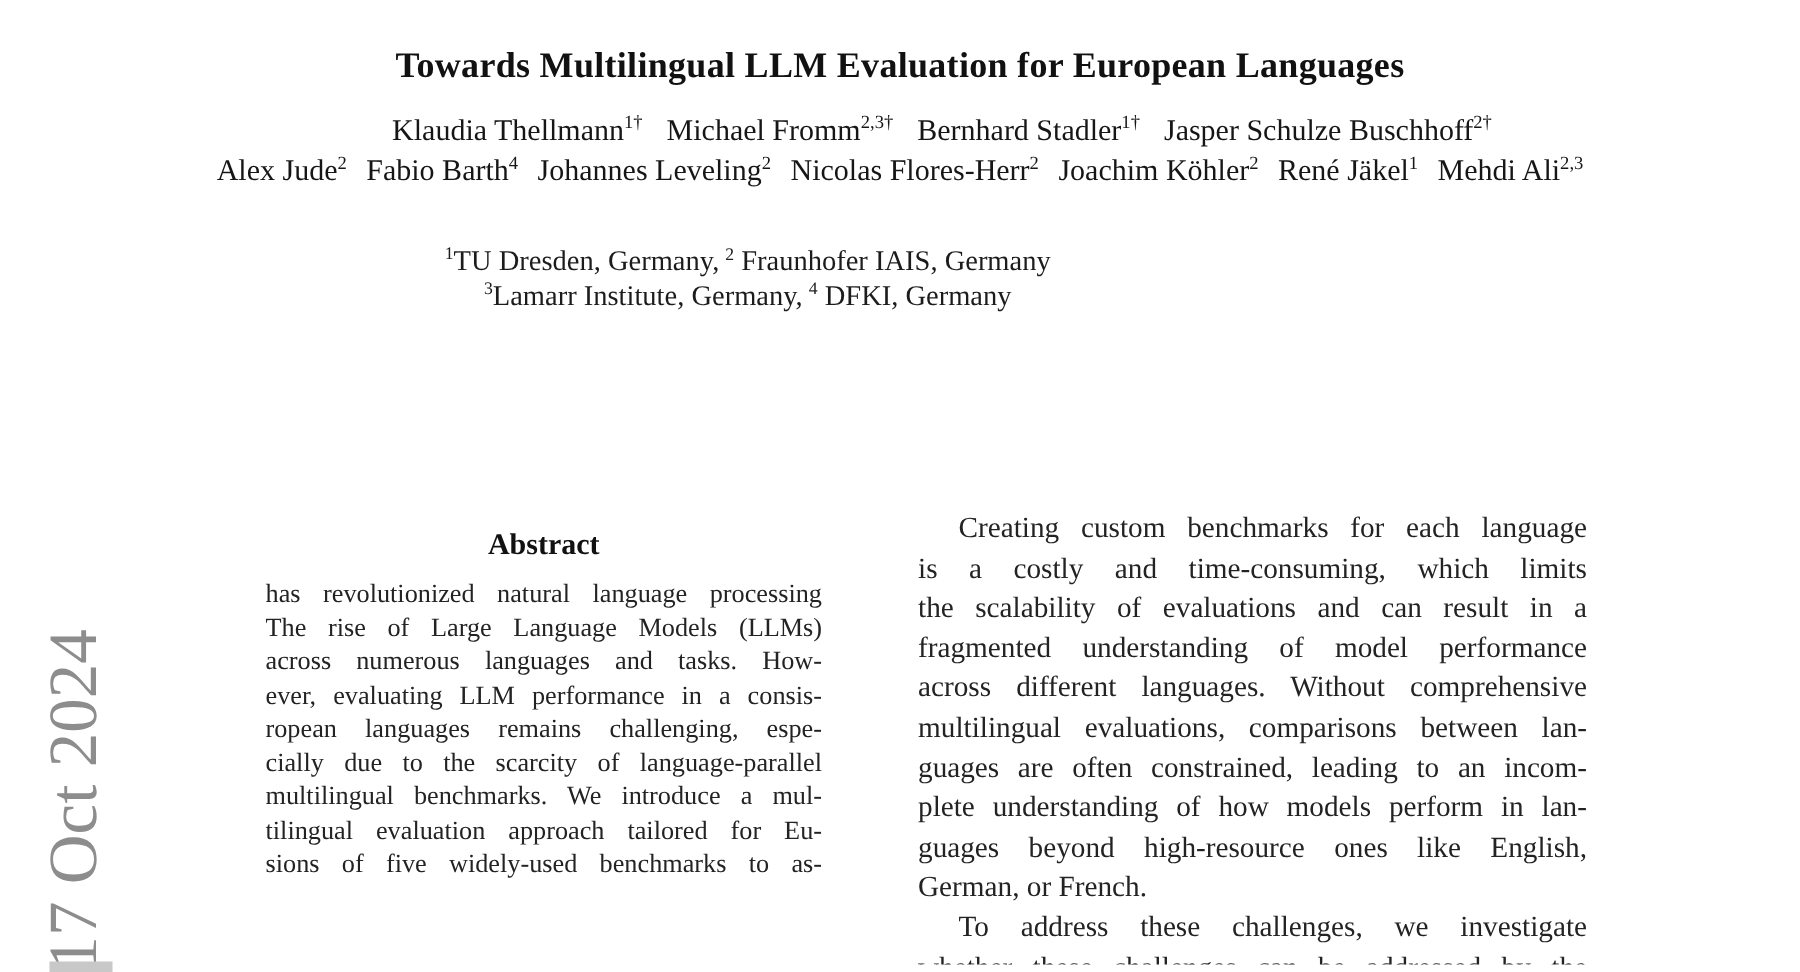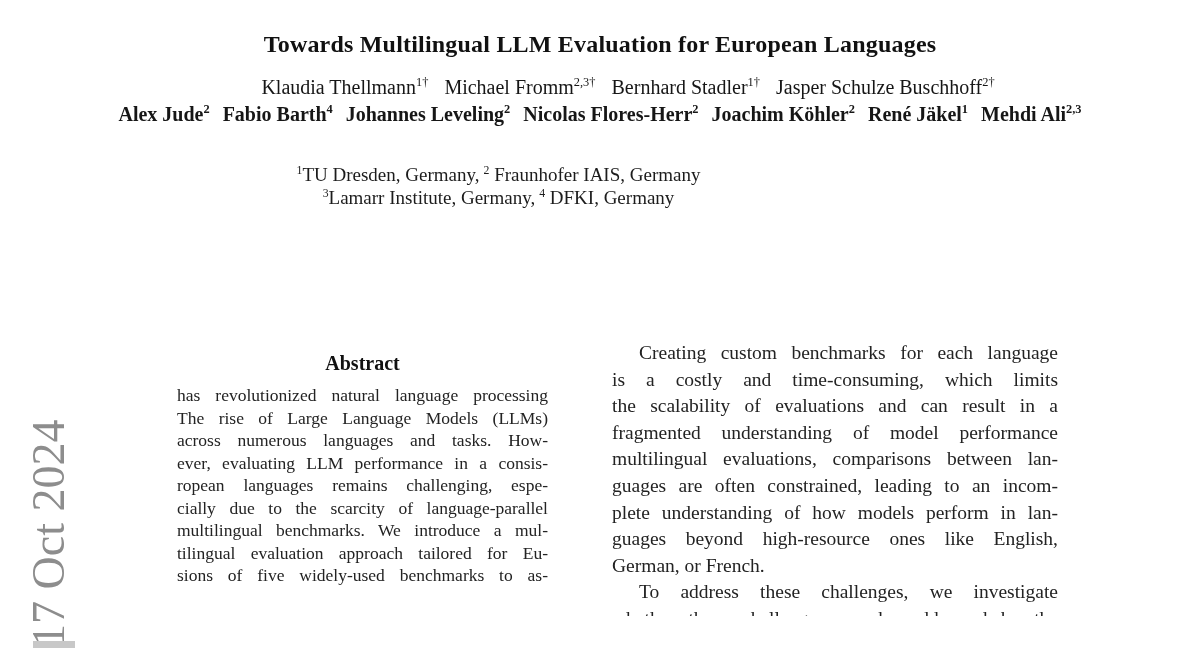--- a/index.html
+++ b/index.html
@@ -12,21 +12,21 @@
   
   .title {
     position:absolute; top:31px; left:0; width:1200px; text-align:center;
     font-size:24px; font-weight:bold; color:#111; letter-spacing:0.2px;
   }
   .authors {
     position:absolute; left:0; width:1200px; text-align:center;
     font-size:20px; color:#161616; white-space:nowrap;
   }
   .authors-1 { top:76px; font-weight:normal;padding-left:28px; }
-  .authors-2 { top:103px; font-weight:bold; }
+  .authors-2 { top:103px; font-weight:normal; }
   .author { display:inline; }
   .authors-1 .author { margin-right:11px; }
   .authors-2 .author { margin-right:8px; }
   .author:last-child { margin-right:0 !important; }
   sup { font-size:62%; line-height:0; }
 
   .affiliations {
     position:absolute; top:163px; left:0; width:997px; text-align:center;
     font-size:19px; line-height:23px; color:#1c1c1c;
   }
@@ -110,20 +110,21 @@
     <div class="al jl">multilingual benchmarks. We introduce a mul-</div>
     <div class="al jl">tilingual evaluation approach tailored for Eu-</div>
     <div class="al jl">sions of five widely-used benchmarks to as-</div>
   </div>
 
   <div class="right-col">
     <div class="rl jl ind">Creating custom benchmarks for each language</div>
     <div class="rl jl">is a costly and time-consuming, which limits</div>
     <div class="rl jl">the scalability of evaluations and can result in a</div>
     <div class="rl jl">fragmented understanding of model performance</div>
+    <div class="rl jl">across different languages. Without comprehensive</div>
     <div class="rl jl">multilingual evaluations, comparisons between lan-</div>
     <div class="rl jl">guages are often constrained, leading to an incom-</div>
     <div class="rl jl">plete understanding of how models perform in lan-</div>
     <div class="rl jl">guages beyond high-resource ones like English,</div>
     <div class="rl noj">German, or French.</div>
     <div class="rl jl ind">To address these challenges, we investigate</div>
     <div class="rl-clip jl">whether these challenges can be addressed by the</div>
   </div>
 
 </div>

